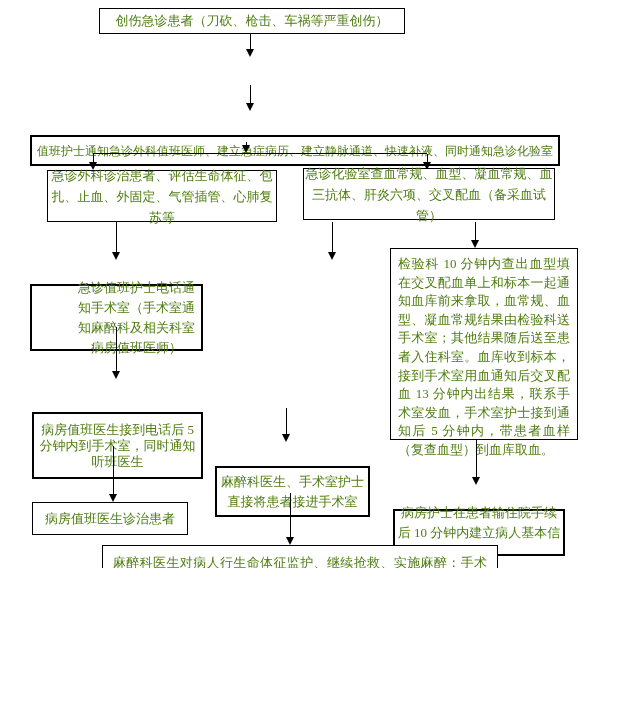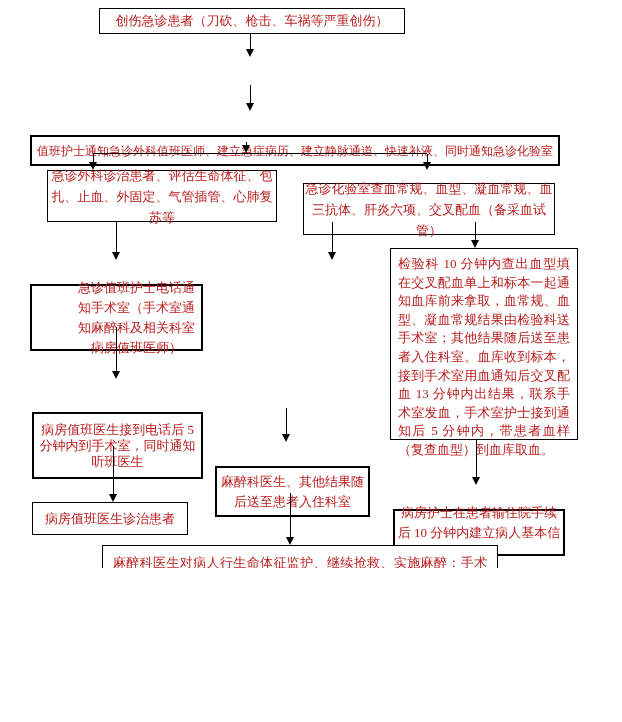--- a/index.html
+++ b/index.html
@@ -1,18 +1,18 @@
 <!DOCTYPE html>
 <html><head>
 <meta charset="utf-8">
 <style>
   html,body{margin:0;padding:0;background:#fff;}
   #canvas{
     position:relative;width:622px;height:568px;background:#ffffff;
-    font-family:"Liberation Serif","DejaVu Serif",serif;color:#b91c1c;
+    font-family:"Liberation Serif","DejaVu Serif",serif;color:#4d7c0f;
     overflow:hidden;
   }
   .node{
     position:absolute;box-sizing:border-box;border:1px solid #000;background:#fff;
     display:flex;align-items:center;justify-content:center;
     text-align:center;font-size:13px;line-height:20px;
   }
   .thick{border-width:2px;margin-top:24px;}
   .oneline{white-space:nowrap;}
   .jus{
@@ -45,21 +45,21 @@
   <div class="vline" style="left:246px;top:142px;height:3px;"></div>
   <div class="ahead" style="left:242px;top:145px;"></div>
   <div class="hline" style="left:93px;top:153px;width:334px;"></div>
   <div class="vline" style="left:93px;top:154px;height:8px;"></div>
   <div class="ahead" style="left:89px;top:162px;"></div>
   <div class="vline" style="left:427px;top:154px;height:8px;"></div>
   <div class="ahead" style="left:423px;top:162px;"></div>
 
   <div class="node" style="left:47px;top:170px;width:230px;height:52px;line-height:21px;">急诊外科诊治患者、评估生命体征、包扎、止血、外固定、气管插管、心肺复苏等</div>
 
-  <div class="node" style="left:303px;top:183px;width:252px;height:52px;line-height:21px;">急诊化验室查血常规、血型、凝血常规、血三抗体、肝炎六项、交叉配血（备采血试管）</div>
+  <div class="node" style="left:303px;top:168px;width:252px;height:52px;line-height:21px;">急诊化验室查血常规、血型、凝血常规、血三抗体、肝炎六项、交叉配血（备采血试管）</div>
 
   <div class="vline" style="left:116px;top:222px;height:30px;"></div>
   <div class="ahead" style="left:112px;top:252px;"></div>
   <div class="vline" style="left:332px;top:222px;height:30px;"></div>
   <div class="ahead" style="left:328px;top:252px;"></div>
   <div class="vline" style="left:475px;top:222px;height:18px;"></div>
   <div class="ahead" style="left:471px;top:240px;"></div>
 
   <div class="node thick" style="left:30px;top:260px;width:173px;height:67px;line-height:20px;padding-left:40px;">急诊值班护士电话通知手术室（手术室通知麻醉科及相关科室病房值班医师）</div>
 
@@ -67,21 +67,21 @@
   <div class="node jus" style="left:390px;top:248px;width:188px;height:192px;padding:6px 7px;line-height:18.6px;">检验科 10 分钟内查出血型填在交叉配血单上和标本一起通知血库前来拿取，血常规、血型、凝血常规结果由检验科送手术室；其他结果随后送至患者入住科室。血库收到标本，接到手术室用血通知后交叉配血 13 分钟内出结果，联系手术室发血，手术室护士接到通知后 5 分钟内，带患者血样（复查血型）到血库取血。</div>
 
   <div class="vline" style="left:116px;top:327px;height:44px;"></div>
   <div class="ahead" style="left:112px;top:371px;"></div>
 
   <div class="node thick" style="left:32px;top:388px;width:171px;height:67px;line-height:16px;">病房值班医生接到电话后 5 分钟内到手术室，同时通知听班医生</div>
 
   <div class="vline" style="left:286px;top:408px;height:26px;"></div>
   <div class="ahead" style="left:282px;top:434px;"></div>
 
-  <div class="node thick" style="left:215px;top:442px;width:155px;height:51px;line-height:20px;">麻醉科医生、其他结果随后送至患者入住科室</div>
+  <div class="node thick" style="left:215px;top:442px;width:155px;height:51px;line-height:20px;">麻醉科医生、手术室护士直接将患者接进手术室</div>
 
   <div class="vline" style="left:476px;top:440px;height:37px;"></div>
   <div class="ahead" style="left:472px;top:477px;"></div>
 
   <div class="node thick" style="left:393px;top:485px;width:172px;height:47px;line-height:20px;">病房护士在患者输住院手续后 10 分钟内建立病人基本信息</div>
 
   <div class="vline" style="left:113px;top:446px;height:48px;"></div>
   <div class="ahead" style="left:109px;top:494px;"></div>
 
   <div class="node" style="left:32px;top:502px;width:156px;height:33px;">病房值班医生诊治患者</div>

